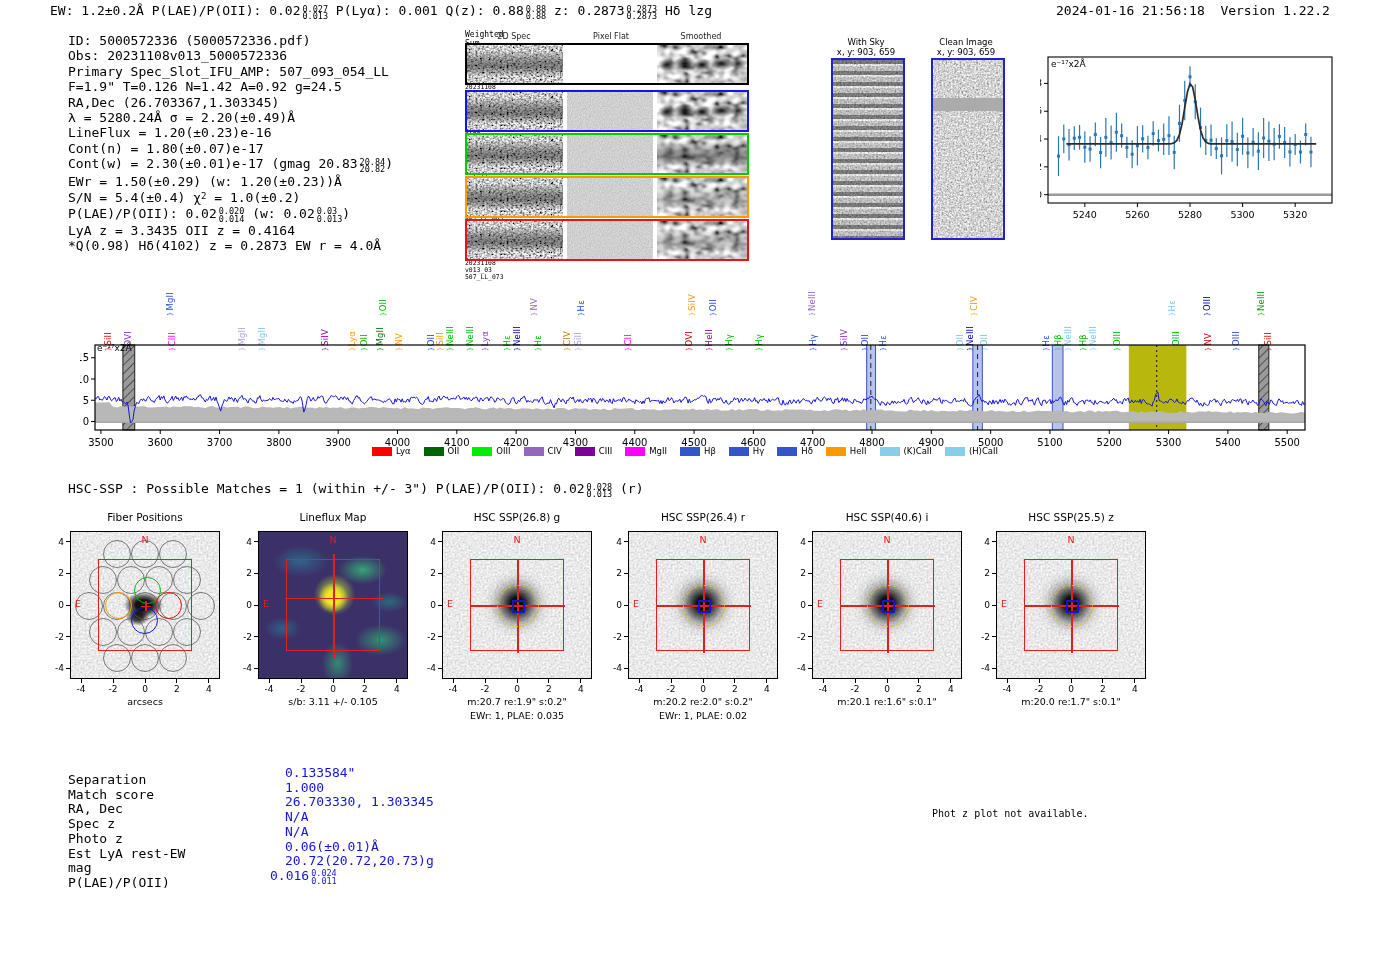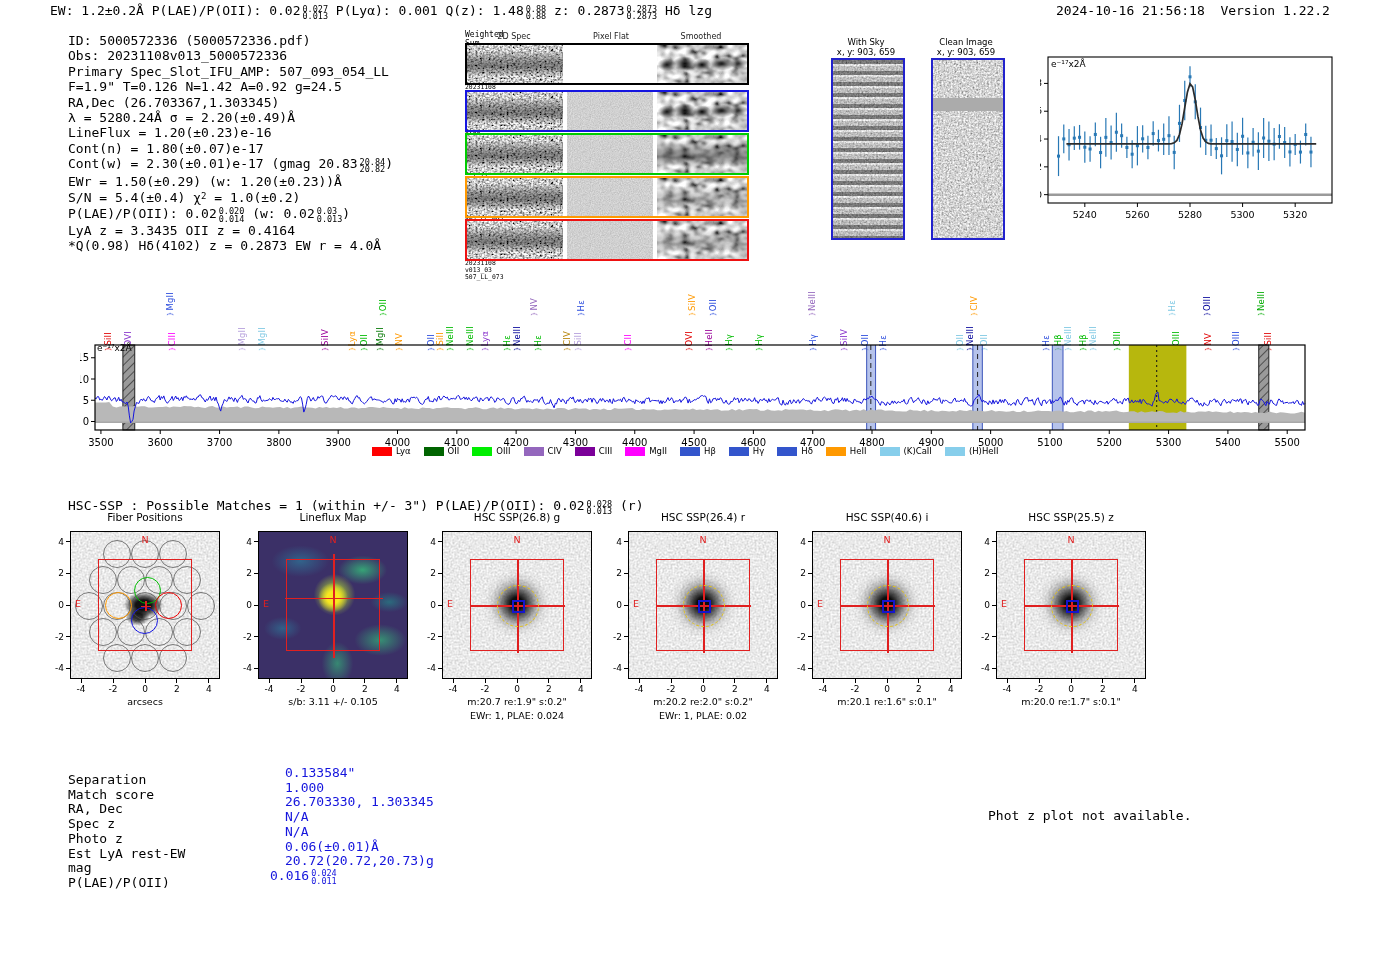--- a/index.html
+++ b/index.html
@@ -124,23 +124,23 @@
           <feFuncA type="linear" slope="0" intercept="1"></feFuncA>
       </feComponentTransfer>
     </filter>
     <pattern id="hatchP" width="6" height="6" patternUnits="userSpaceOnUse" patternTransform="rotate(45)">
       <rect width="6" height="6" fill="#9a9a9a"></rect>
       <line x1="0" y1="0" x2="0" y2="6" stroke="#3c3c3c" stroke-width="1.6"></line>
     </pattern>
   </defs>
 </svg>
 
-<div class="abs mono hdr" id="hdr-left" style="left:50px;top:3px"><span>EW: 1.2±0.2Å  P(LAE)/P(OII): 0.02</span><span class="frac mono"><div>0.027</div><div>0.013</div></span><span>  P(Lyα): 0.001  Q(z): 1.48</span><span class="frac mono"><div>0.88</div><div>0.88</div></span><span>  z: 0.2873</span><span class="frac mono"><div>0.2873</div><div>0.2873</div></span><span> Hδ  lzg</span></div>
+<div class="abs mono hdr" id="hdr-left" style="left:50px;top:3px"><span>EW: 1.2±0.2Å  P(LAE)/P(OII): 0.02</span><span class="frac mono"><div>0.027</div><div>0.013</div></span><span>  P(Lyα): 0.001  Q(z): 0.88</span><span class="frac mono"><div>0.88</div><div>0.88</div></span><span>  z: 0.2873</span><span class="frac mono"><div>0.2873</div><div>0.2873</div></span><span> Hδ  lzg</span></div>
 <div class="abs mono hdr" style="left:1056px;top:3px">
-  <span>2024-10-16 21:56:18</span>&nbsp;
+  <span>2024-01-16 21:56:18</span>&nbsp;
   <span>Version 1.22.2</span>
 </div>
 
 <div class="abs mono" id="info-block" style="left:68px;top:33px">
     <div class="infoline mono"><span>ID: 5000572336 (5000572336.pdf)</span></div>
     <div class="infoline mono"><span>Obs: 20231108v013_5000572336</span></div>
     <div class="infoline mono"><span>Primary Spec_Slot_IFU_AMP: 507_093_054_LL</span></div>
     <div class="infoline mono"><span>F=1.9"  T=0.126  N=1.42  A=0.92  g=24.5</span></div>
     <div class="infoline mono"><span>RA,Dec (26.703367,1.303345)</span></div>
     <div class="infoline mono"><span>λ = 5280.24Å  σ = 2.20(±0.49)Å</span></div>
@@ -775,25 +775,25 @@
     <div class="lgi">
       <span class="lgsw" style="background: rgb(255, 153, 0);"></span>
       <span class="lgt">HeII</span>
     </div>
     <div class="lgi">
       <span class="lgsw" style="background: rgb(135, 206, 235);"></span>
       <span class="lgt">(K)CaII</span>
     </div>
     <div class="lgi">
       <span class="lgsw" style="background: rgb(135, 206, 235);"></span>
-      <span class="lgt">(H)HeII</span>
+      <span class="lgt">(H)CaII</span>
     </div>
   </div>
 
-<div class="abs mono hdr" id="hsc-line" style="left:68px;top:498px"><span>HSC-SSP : Possible Matches = 1 (within +/- 3")  P(LAE)/P(OII): 0.02</span><span class="frac mono"><div>0.028</div><div>0.013</div></span><span> (r)</span></div>
+<div class="abs mono hdr" id="hsc-line" style="left:68px;top:481px"><span>HSC-SSP : Possible Matches = 1 (within +/- 3")  P(LAE)/P(OII): 0.02</span><span class="frac mono"><div>0.028</div><div>0.013</div></span><span> (r)</span></div>
 
 <div class="abs" id="cutouts">
     <div class="cut-title" style="left:70px;top:511px;width:150px">Fiber Positions</div>
     <div class="panel" style="left:70px;top:531px;width:150px;height:148px;border:1px solid #000;box-sizing:border-box">
       <div style="position:absolute;left:0;top:0;right:0;bottom:0">
         <svg width="150" height="148" style="display:block">
           <rect x="0" y="0" width="150" height="148" filter="url(#fnLight)"></rect>
         </svg>
       </div>
       <div class="fibblob"></div>
@@ -907,21 +907,21 @@
     <div class="ytick-lbl" style="left:416px;top:600px">0</div>
     <div class="tkm" style="left:548.45px;top:679px;width:1px;height:4px"></div>
     <div class="tick-lbl" style="left:537.95px;top:684px">2</div>
     <div class="tkm" style="left:438px;top:572.976px;width:4px;height:1px"></div>
     <div class="ytick-lbl" style="left:416px;top:568.476px">2</div>
     <div class="tkm" style="left:580.4px;top:679px;width:1px;height:4px"></div>
     <div class="tick-lbl" style="left:569.9px;top:684px">4</div>
     <div class="tkm" style="left:438px;top:541.452px;width:4px;height:1px"></div>
     <div class="ytick-lbl" style="left:416px;top:536.952px">4</div>
     <div class="sub" style="left:442px;top:696px;width:150px">m:20.7 re:1.9" s:0.2"</div>
-    <div class="sub" style="left:442px;top:710px;width:150px">EWr: 1, PLAE: 0.024</div>
+    <div class="sub" style="left:442px;top:710px;width:150px">EWr: 1, PLAE: 0.035</div>
     <div class="cut-title" style="left:628px;top:511px;width:150px">HSC SSP(26.4) r</div>
     <div class="panel" style="left:628px;top:531px;width:150px;height:148px;border:1px solid #000;box-sizing:border-box">
       <div style="position:absolute;left:0;top:0;right:0;bottom:0">
         <svg width="150" height="148" style="display:block">
           <rect x="0" y="0" width="150" height="148" filter="url(#fnLight)"></rect>
         </svg>
       </div>
       <div class="hscblob"></div>
       <div class="ch-h" style="left:28px;top:73.4px;width:94px"></div>
       <div class="ch-v" style="left:74.4px;top:27px;height:94px"></div>
@@ -1041,13 +1041,13 @@
     <div class="tbl-lbl mono" style="left:68px;top:830.8px">Photo z</div>
     <div class="tbl-val mono" style="left:285px;top:823.8px"><span>N/A</span></div>
     <div class="tbl-lbl mono" style="left:68px;top:845.5px">Est LyA rest-EW</div>
     <div class="tbl-val mono" style="left:285px;top:838.5px"><span>0.06(±0.01)Å</span></div>
     <div class="tbl-lbl mono" style="left:68px;top:860.2px">mag</div>
     <div class="tbl-val mono" style="left:285px;top:853.2px"><span>20.72(20.72,20.73)g</span></div>
     <div class="tbl-lbl mono" style="left:68px;top:874.9px">P(LAE)/P(OII)</div>
     <div class="tbl-val mono" style="left:270px;top:867.9px"><span>0.016</span><span class="frac mono"><div>0.024</div><div>0.011</div></span></div>
   </div>
 
-<div class="abs mono" style="left:988px;top:808px;font-size:13px">Phot z plot not available.</div>
+<div class="abs mono" style="left:932px;top:808px;font-size:10px">Phot z plot not available.</div>
 
 </body></html>

